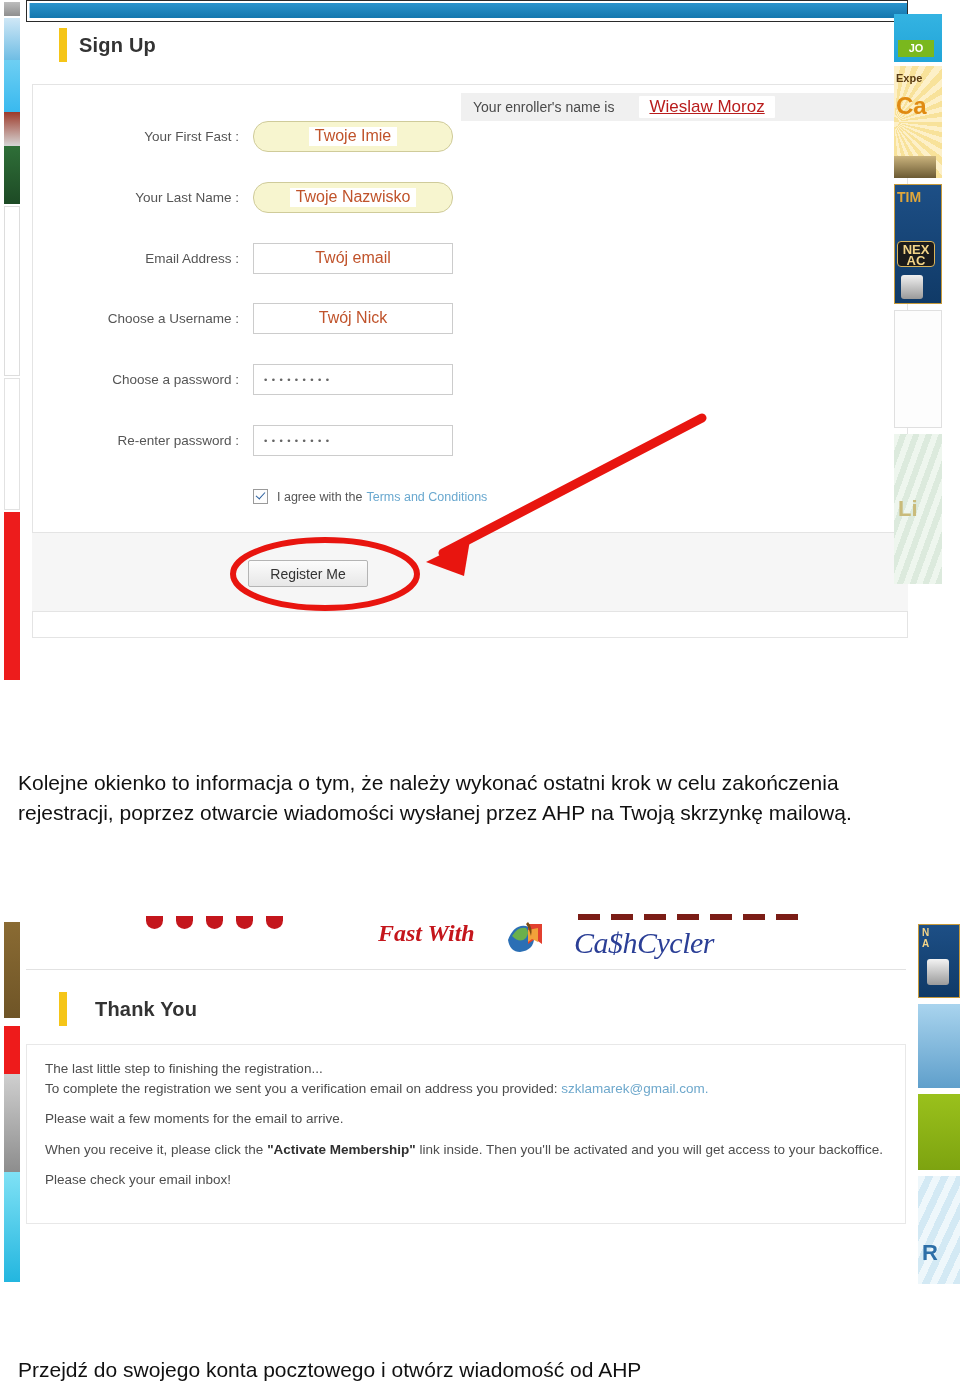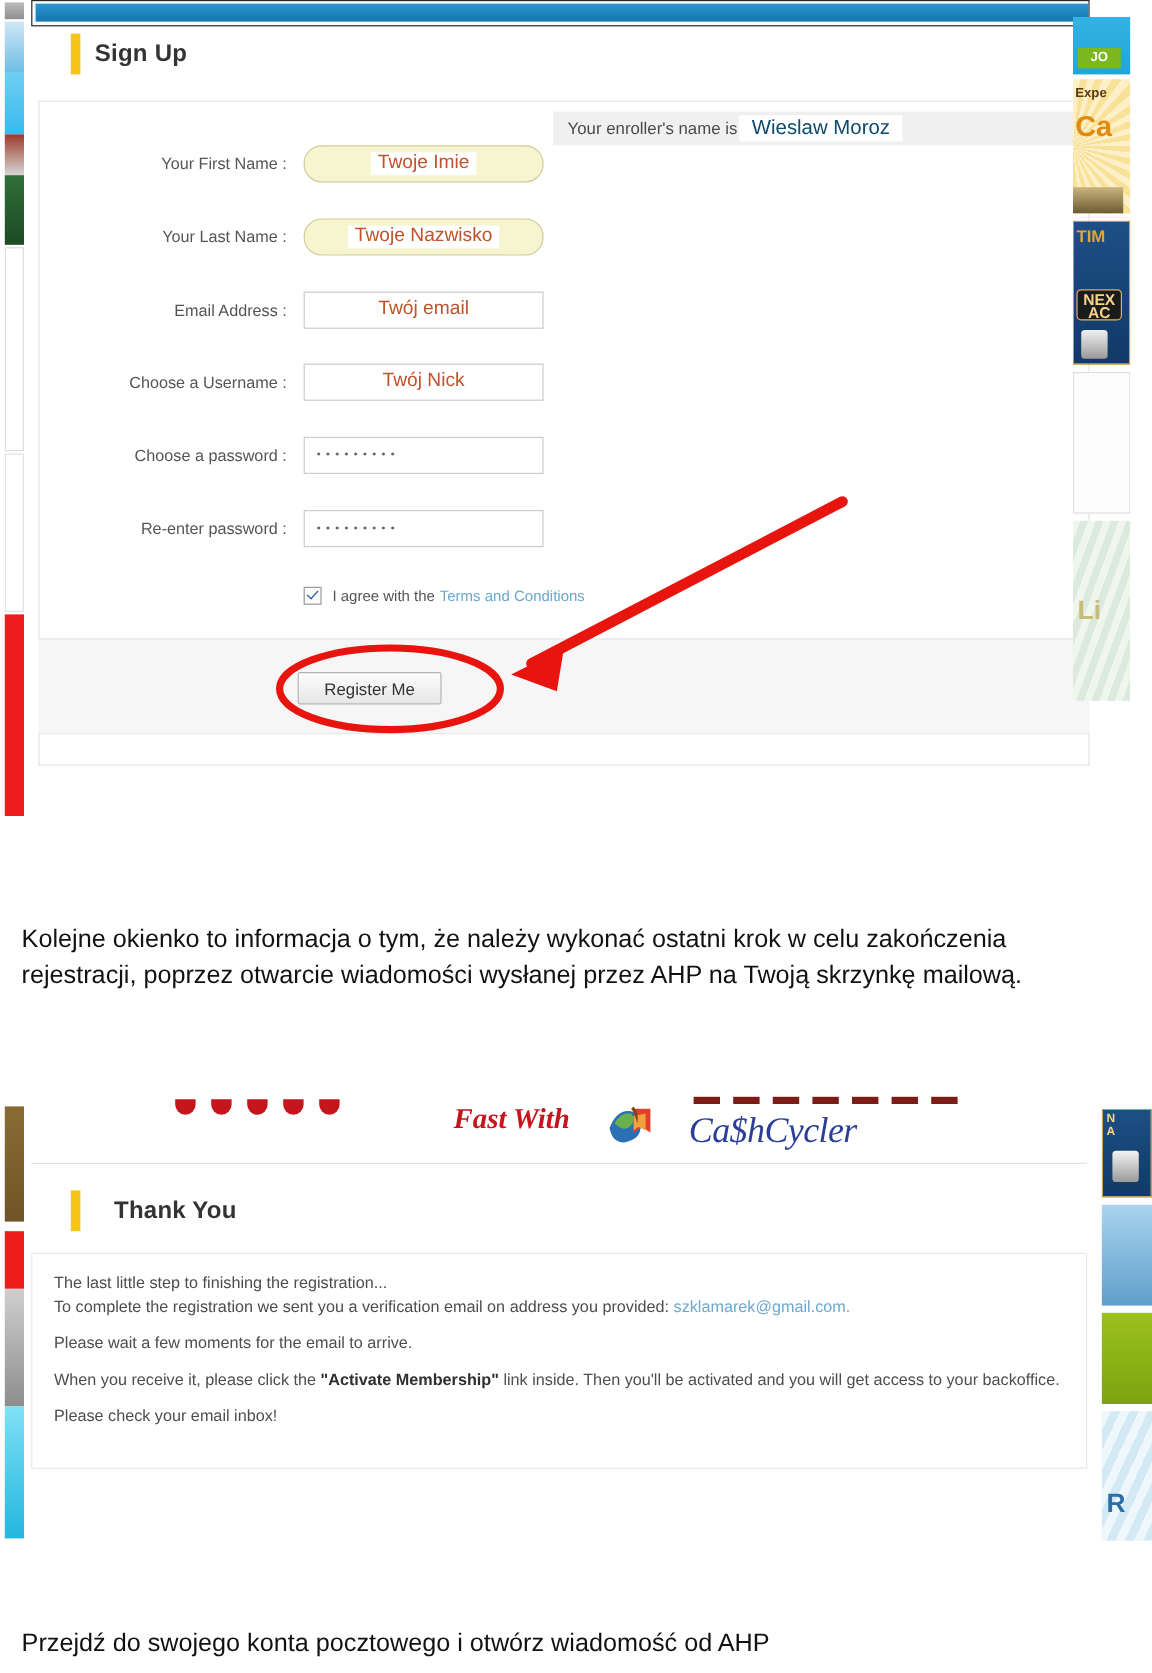--- a/index.html
+++ b/index.html
@@ -91,26 +91,27 @@
     background: #f0f0f0;
     height: 28px;
     display: flex;
     align-items: center;
     font-size: 14px;
     color: #4a4a4a;
     padding-left: 12px;
     box-sizing: border-box;
   }
   .enroller-name {
-    color: #0c4a6e;
+    color: #b91c1c;
     font-size: 17px;
     background: #ffffff;
     padding: 1px 10px;
-    margin-left: 2px;
+    margin-left: 25px;
     border-radius: 1px;
+    text-decoration: underline;
   }
 
   .frow {
     position: absolute;
     display: flex;
     align-items: center;
     left: 0;
     width: 100%;
   }
   .flabel {
@@ -296,21 +297,21 @@
   </div>
 
   <div class="form-box" style="left:32px; top:84px; width:876px; height:448px;">
 
     <div class="enroller" style="left:428px; top:8px; width:440px;">
       <span>Your enroller's name is</span>
       <span class="enroller-name">Wieslaw Moroz</span>
     </div>
 
     <div class="frow" style="top:36px;">
-      <div class="flabel">Your First Name :</div>
+      <div class="flabel">Your First Fast :</div>
       <div class="finput hl">
         <span class="overlay-text">Twoje Imie</span>
       </div>
     </div>
 
     <div class="frow" style="top:158px;">
       <div class="flabel">Email Address :</div>
       <div class="finput">
         <span class="overlay-text">Twój email</span>
       </div>

